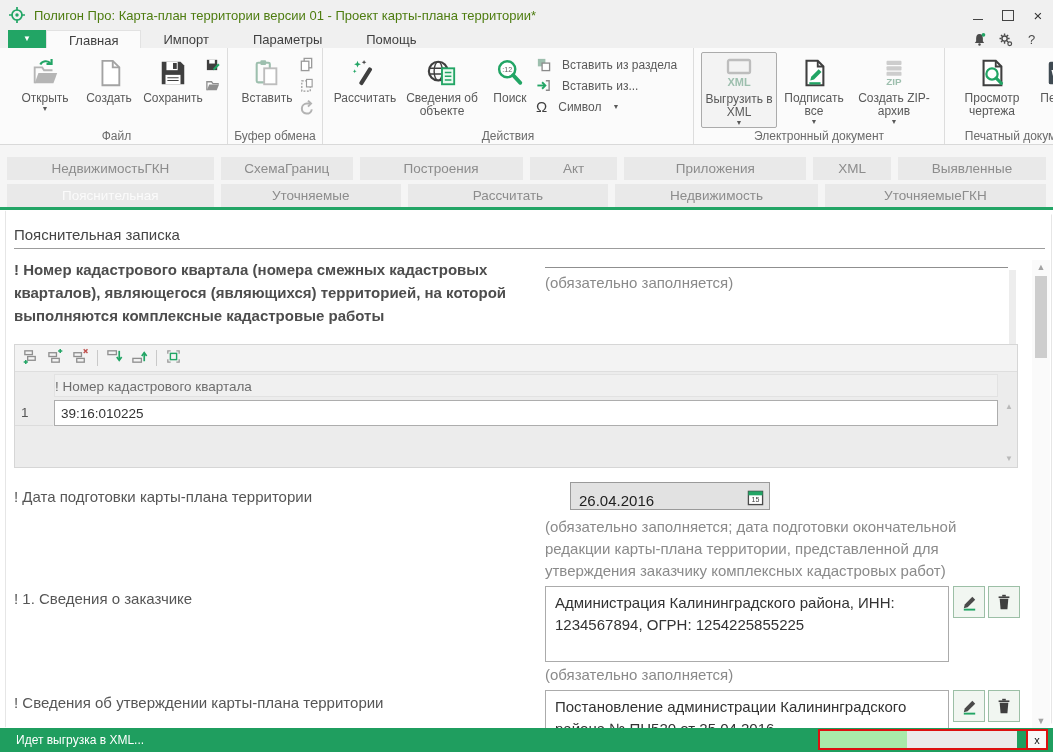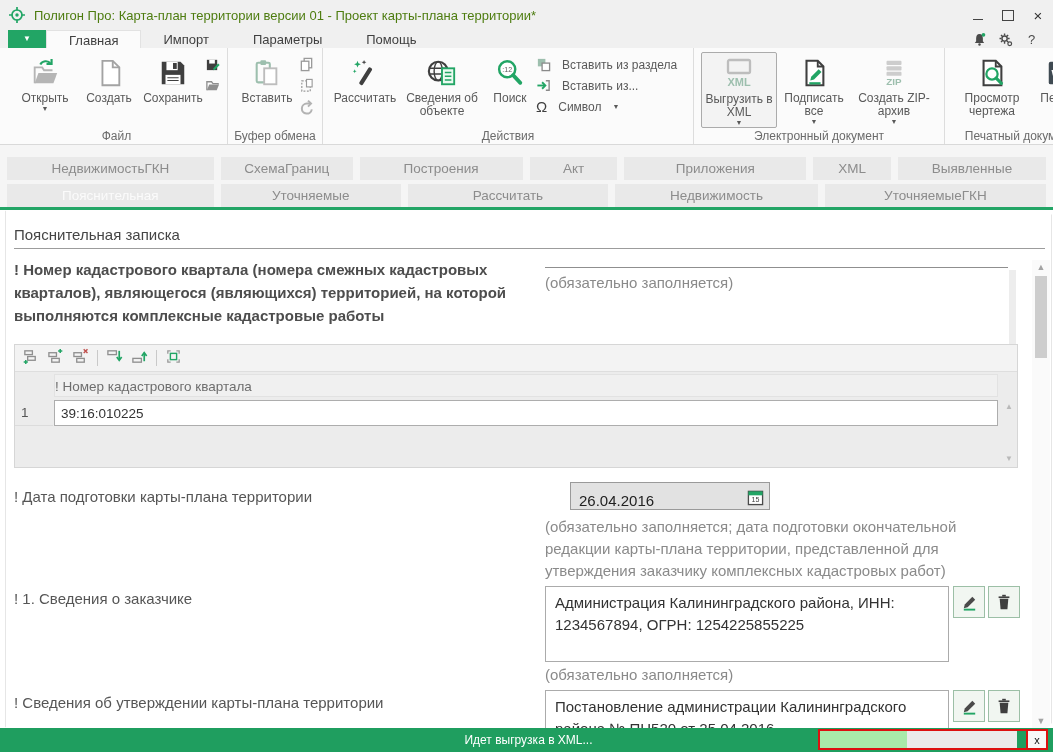--- a/index.html
+++ b/index.html
@@ -76,21 +76,21 @@
               font-family:"Liberation Sans",sans-serif;font-size:15px;line-height:22px;color:#333;padding:5px 9px;overflow:hidden;}
   .icon-btn{position:absolute;width:32px;height:32px;background:#f1f6f1;border:1px solid #9cbfa6;box-sizing:border-box;
             display:flex;align-items:center;justify-content:center;}
   
   .vscroll{position:absolute;right:3px;top:50px;bottom:0;width:18px;background:#fafafa;}
   .vs-up{position:absolute;top:2px;left:0;right:0;text-align:center;font-size:9px;color:#a3a3a3;}
   .vs-thumb{position:absolute;top:16px;left:3px;width:12px;height:82px;background:#cdcdcd;}
   .vs-down{position:absolute;bottom:2px;left:0;right:0;text-align:center;font-size:9px;color:#a3a3a3;}
   
   .statusbar{position:absolute;left:0;right:0;bottom:0;height:24px;background:#1f9e5f;color:#fff;
-             display:flex;align-items:center;font-size:12px;padding-left:4px;box-sizing:border-box;justify-content:center;}
+             display:flex;align-items:center;font-size:12px;padding-left:16px;box-sizing:border-box;}
   .annotation{position:absolute;left:818px;top:1px;width:230px;height:21px;border:2px solid #dd1111;
               box-sizing:border-box;display:flex;align-items:stretch;}
   .progress{flex:1;background:#ebebeb;display:flex;}
   .progress-fill{width:44%;background:#a9eba9;}
   .ann-gap{width:9px;}
   .sb-close{width:18px;background:#f8f8f8;color:#111;border-left:2px solid #dd1111;display:flex;align-items:center;justify-content:center;font-size:11px;}
 </style>
 </head>
 <body>
 

